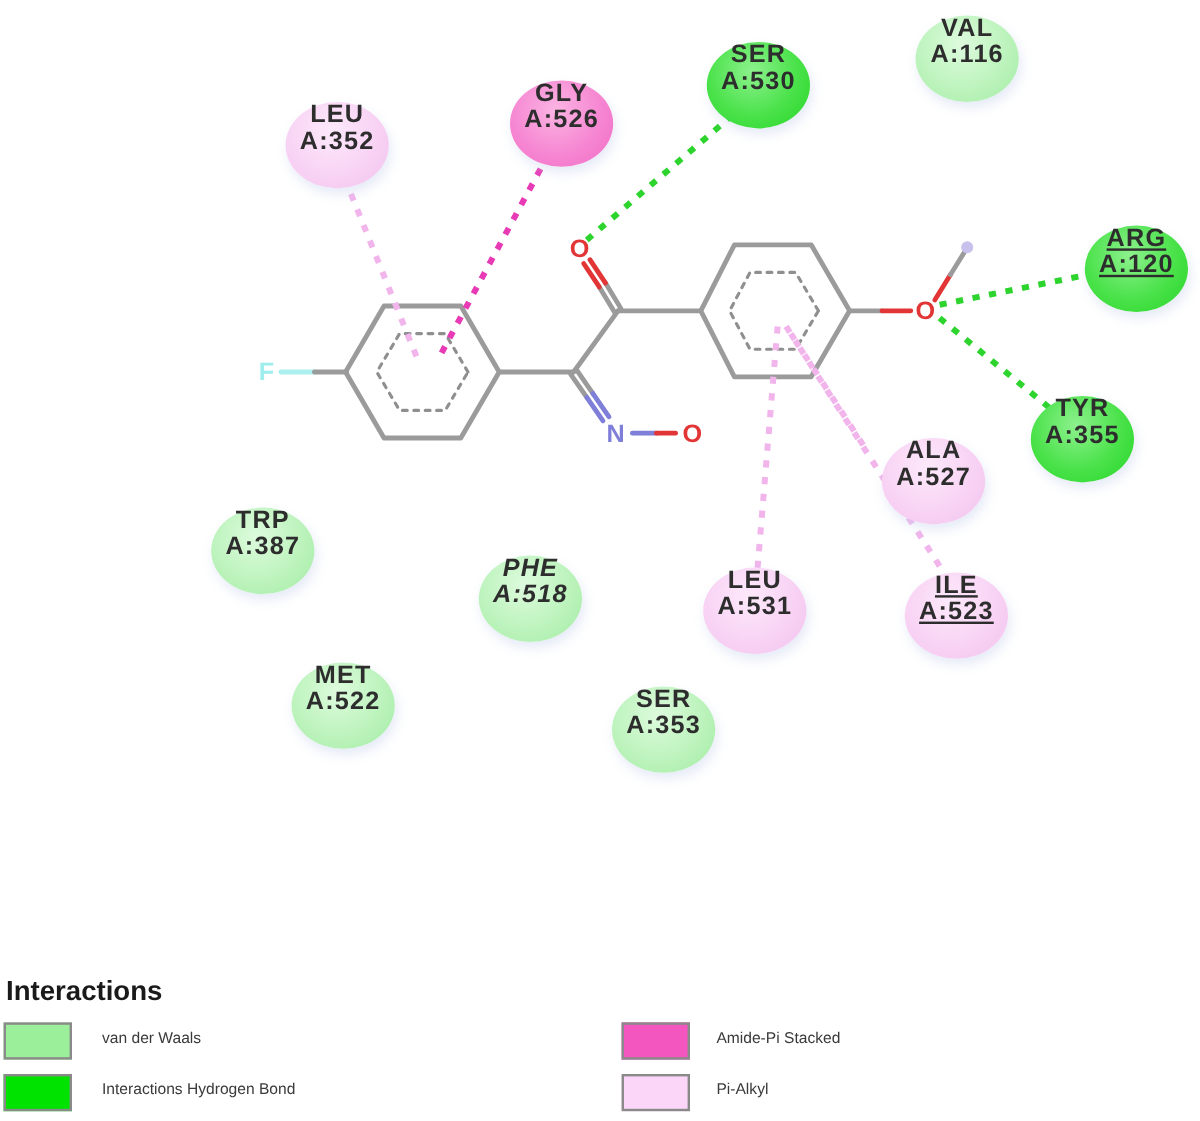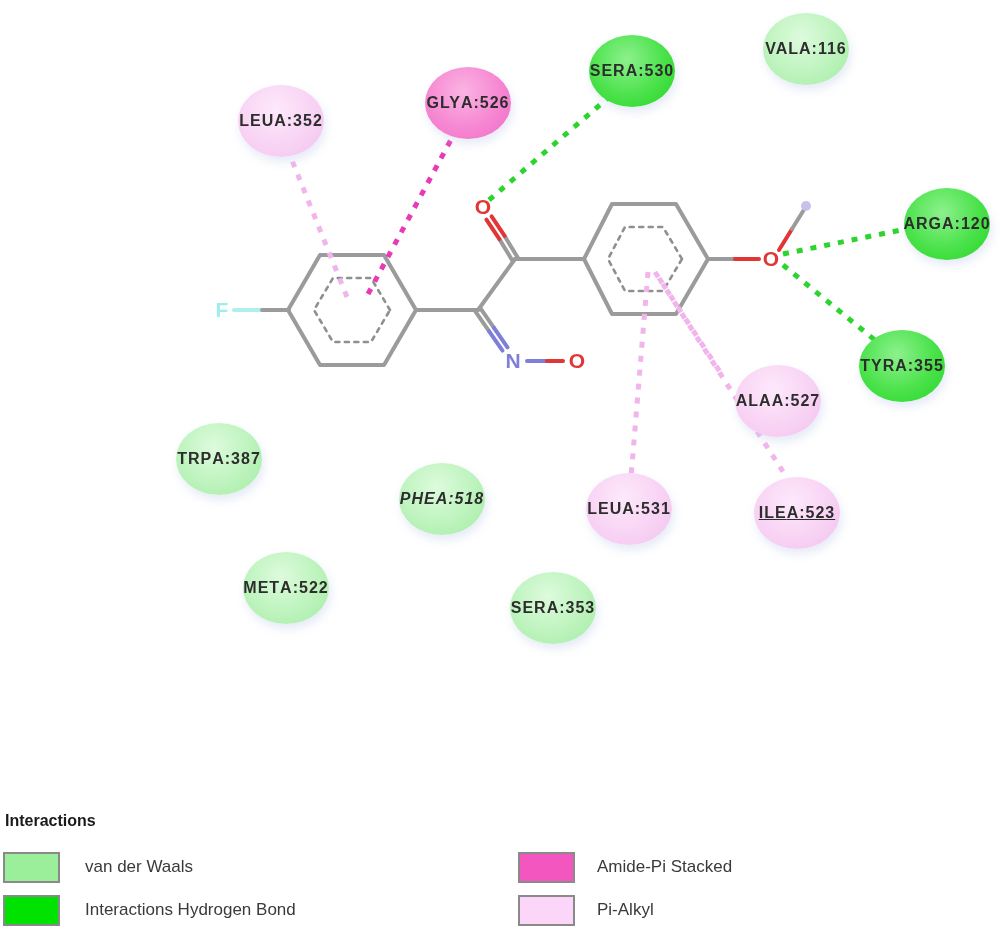--- a/index.html
+++ b/index.html
@@ -6,52 +6,52 @@
   body{
     width:1000px;height:934px;position:relative;overflow:hidden;
     font-family:"Liberation Sans", sans-serif;
   }
   #canvas{position:absolute;inset:0;width:1000px;height:934px;}
   #mol-svg{position:absolute;left:0;top:0;z-index:1;}
 
   
   .bubble{
     position:absolute;width:86px;height:72px;border-radius:50%;
-    display:flex;flex-direction:row;align-items:center;justify-content:center;
+    display:flex;flex-direction:column;align-items:center;
     transform:translate(-50%,-50%);
     z-index:2;
-    font-weight:bold;font-size:16px;line-height:22px;letter-spacing:1px;
+    font-weight:bold;font-size:21px;line-height:22px;letter-spacing:1px;
     color:#2d2d2d;text-align:center;
     box-shadow:2px 5px 10px rgba(198,208,236,0.45);
   }
   .b-van-der-waals{background:radial-gradient(circle at 44% 34%, #ddfbdd 0%, #bdf3bd 55%, #a3eca3 100%);}
   .b-conventional-hydrogen-bond{background:radial-gradient(circle at 44% 34%, #8df18d 0%, #4ae24a 55%, #26d426 100%);}
   .b-amide-pi-stacked{background:radial-gradient(circle at 44% 34%, #fbb4e3 0%, #f687d2 55%, #f06ac6 100%);}
   .b-pi-alkyl{background:radial-gradient(circle at 44% 34%, #fde9fb 0%, #f8d3f4 55%, #f2c2ee 100%);}
 
   
   .iline{fill:none;stroke-width:5;stroke-dasharray:6 8;stroke-linecap:butt;}
   .l-conventional-hydrogen-bond{stroke:#2dd42d;}
   .l-amide-pi-stacked{stroke:#e93ab6;}
   .l-pi-alkyl{stroke:#f1b5ec;}
 
   
   #legend{position:absolute;left:0;top:806px;width:1000px;z-index:3;}
   .legend-title{
     position:absolute;left:5px;top:6px;
-    font-weight:bold;font-size:16px;color:#1a1a1a;
+    font-weight:bold;font-size:23px;color:#1a1a1a;
   }
   .legend-item{position:absolute;height:33px;}
   .legend-swatch{
     position:absolute;left:0;top:0;width:57px;height:31px;
     border:2px solid #8a8a8a;box-sizing:border-box;
   }
   .legend-label{
     position:absolute;left:82px;top:5px;white-space:nowrap;
-    font-size:17px;color:#3a3a3a;text-align:center;
+    font-size:13px;color:#3a3a3a;text-align:center;
   }
   .col1 .legend-label{left:79px;}
 </style>
 </head>
 <body>
 
 <div id="canvas">
 
   <svg id="mol-svg" width="1000" height="934" viewBox="0 0 1000 934">
 
@@ -121,21 +121,21 @@
         <div>A:526</div>
       </div>
       <div class="bubble b-conventional-hydrogen-bond" style="left: 632px; top: 71px;">
         <div>SER</div>
         <div>A:530</div>
       </div>
       <div class="bubble b-van-der-waals" style="left: 806px; top: 49px;">
         <div>VAL</div>
         <div>A:116</div>
       </div>
-      <div class="bubble b-conventional-hydrogen-bond" style="left: 947px; top: 224px;">
+      <div class="bubble b-conventional-hydrogen-bond" style="left: 947px; top: 224px; text-decoration: underline;">
         <div>ARG</div>
         <div>A:120</div>
       </div>
       <div class="bubble b-conventional-hydrogen-bond" style="left: 902px; top: 366px;">
         <div>TYR</div>
         <div>A:355</div>
       </div>
       <div class="bubble b-pi-alkyl" style="left: 778px; top: 401px;">
         <div>ALA</div>
         <div>A:527</div>

